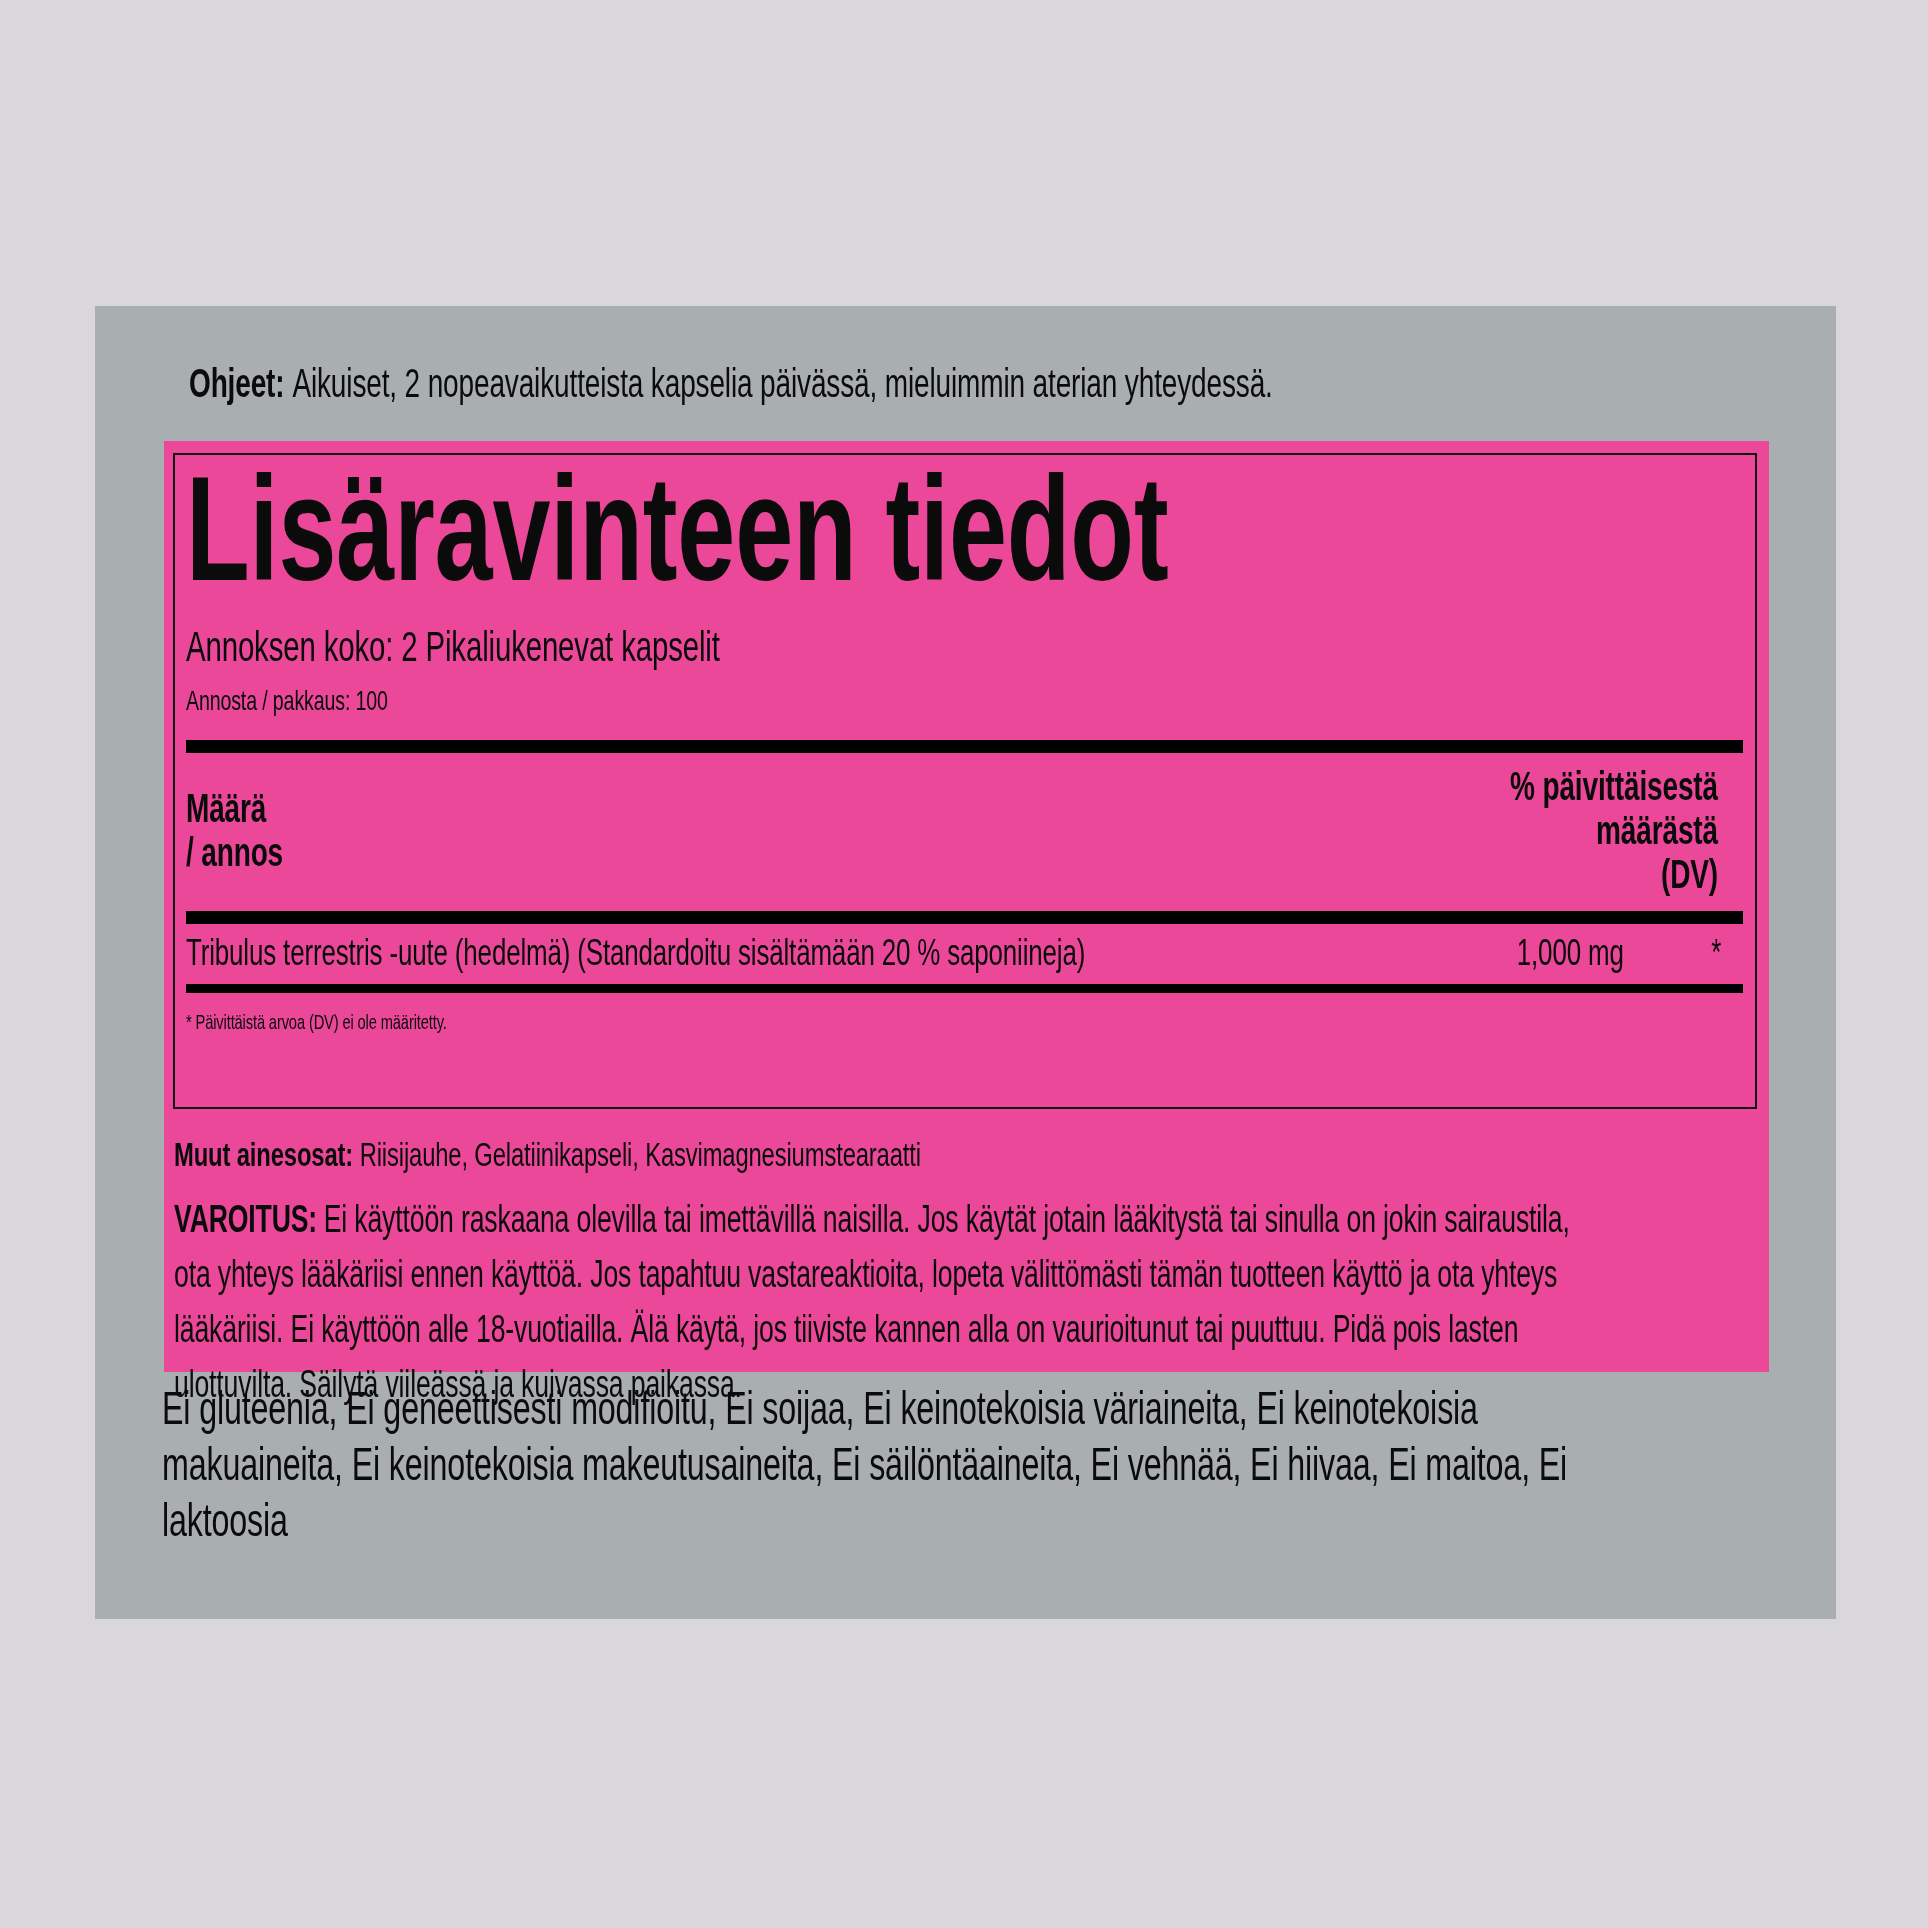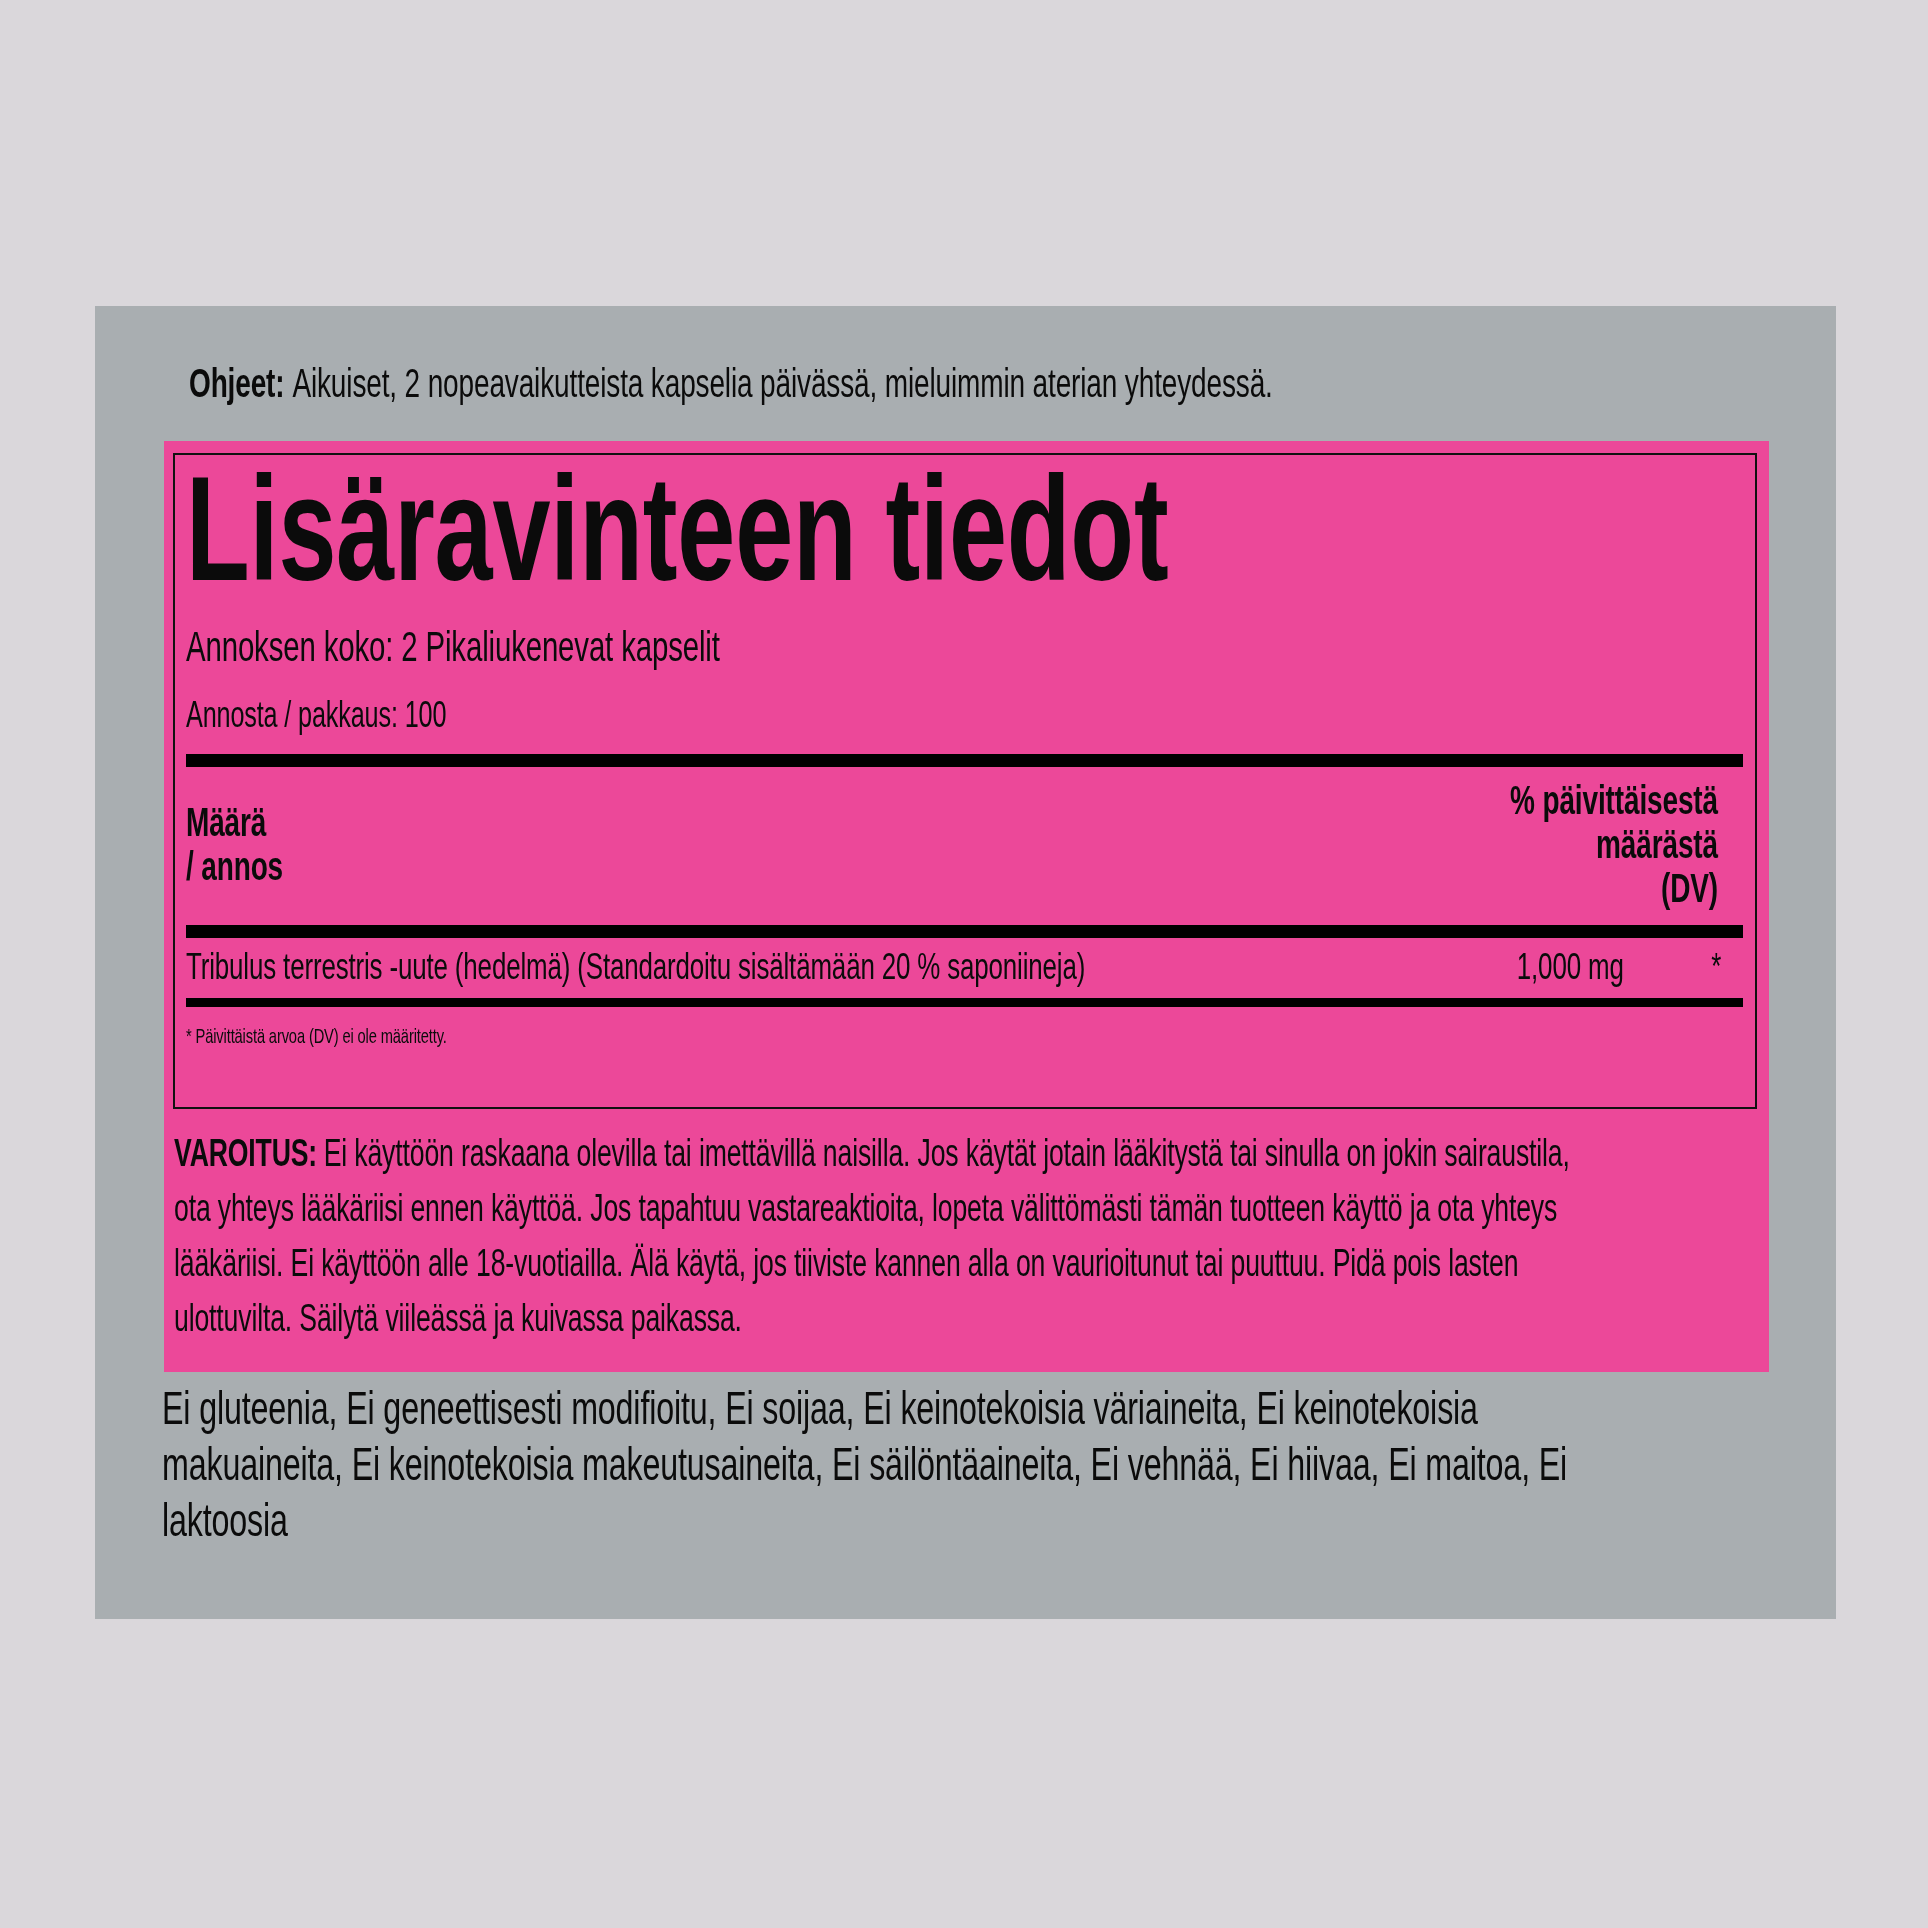--- a/index.html
+++ b/index.html
@@ -16,21 +16,21 @@
 
   .directions{position:absolute;left:86px;top:52px;font-size:40px;line-height:51px;margin-left:8px;}
   .directions .pfx{margin-right:11.3px;}
 
   .white-panel{position:absolute;left:69px;top:135px;width:1605px;height:931px;background:#ec4899;}
 
   .facts-box{margin:12.2px 0 0 8.5px;width:1584px;height:656px;box-sizing:border-box;
              border:2.8px solid #111;padding:0 11.3px;overflow:hidden;}
   .ttl{margin-top:7.5px;font-size:149px;line-height:132px;font-weight:bold;letter-spacing:-1.9px;}
   .serv1{margin-top:27px;font-size:42px;line-height:49px;}
-  .serv2{margin-top:19px;font-size:36px;line-height:49px;}
+  .serv2{margin-top:5px;font-size:28px;line-height:49px;}
   .bar{margin-top:15px;height:13px;background:#000;}
   .bar.b2{margin-top:15px;}
   .bar.thin{margin-top:9.4px;height:9.4px;}
   .hdr{margin-top:11.3px;display:flex;justify-content:space-between;align-items:center;
        font-size:40px;line-height:44px;font-weight:bold;}
   .hdr .right{text-align:right;padding-right:25.4px;}
   .irow{margin-top:7.5px;display:flex;align-items:flex-start;font-size:37px;line-height:43px;}
   .irow .name{flex:1;min-width:0;}
   .irow .amt{text-align:center;}
   .irow .dvc{width:120px;box-sizing:border-box;text-align:right;padding-right:21.7px;}
@@ -94,20 +94,23 @@
           </div>
         </div>
 
         <div class="bar thin"></div>
 
         <div class="footnote">
           <span class="cx">* Päivittäistä arvoa (DV) ei ole määritetty.</span>
         </div>
       </div>
 
+      <div class="other">
+        <span class="cx"><b class="pfx">Muut ainesosat:</b><span>Riisijauhe, Gelatiinikapseli, Kasvimagnesiumstearaatti</span></span>
+      </div>
 
       <div class="warning">
         <span class="cx"><b class="pfx">VAROITUS:</b><span>Ei käyttöön raskaana olevilla tai imettävillä naisilla. Jos käytät jotain lääkitystä tai sinulla on jokin sairaustila,
 ota yhteys lääkäriisi ennen käyttöä. Jos tapahtuu vastareaktioita, lopeta välittömästi tämän tuotteen käyttö ja ota yhteys
 lääkäriisi. Ei käyttöön alle 18-vuotiailla. Älä käytä, jos tiiviste kannen alla on vaurioitunut tai puuttuu. Pidä pois lasten
 ulottuvilta. Säilytä viileässä ja kuivassa paikassa.</span></span>
       </div>
     </div>
 
     <div class="claims">

